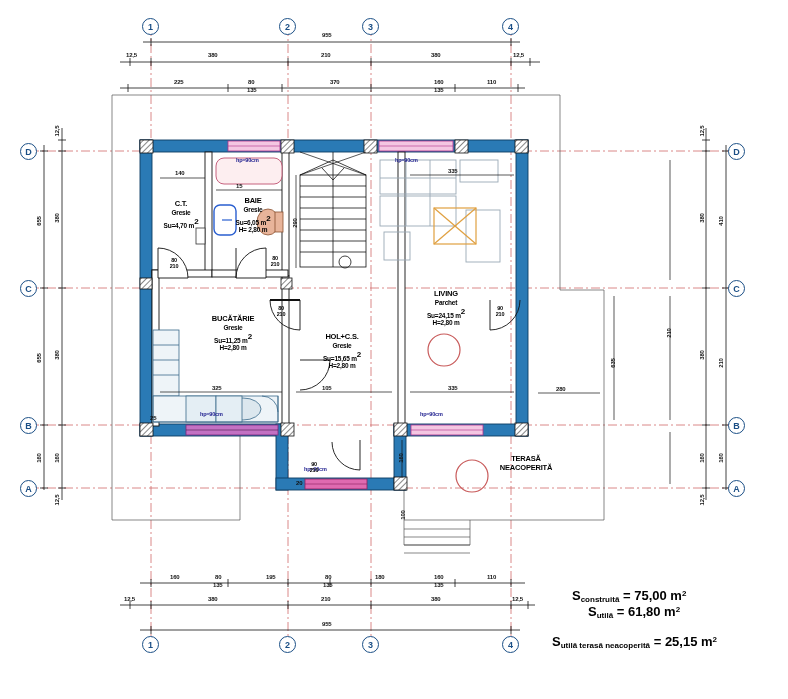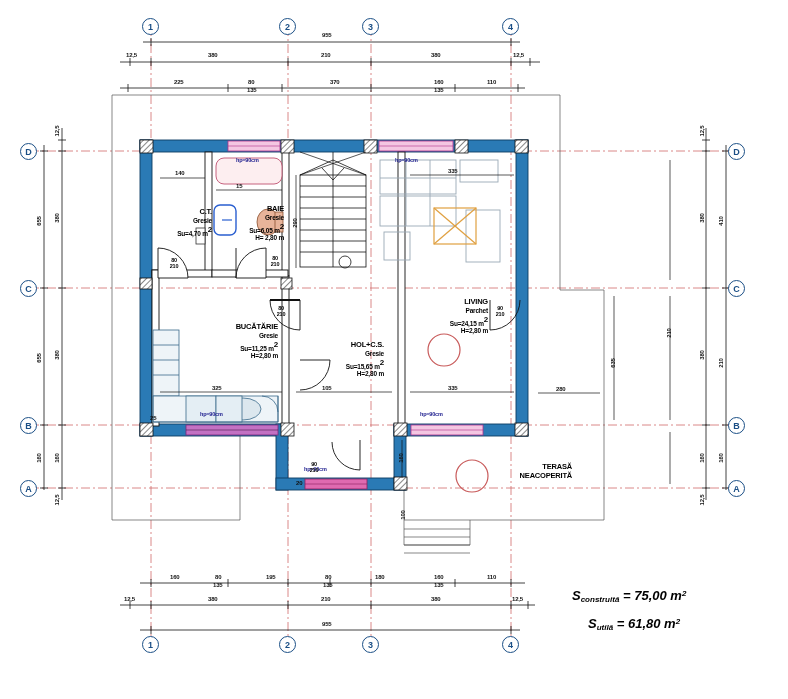--- a/index.html
+++ b/index.html
@@ -4,33 +4,33 @@
 <style>
   html,body{margin:0;padding:0;background:#ffffff;}
   body{
     width:788px;height:699px;position:relative;overflow:hidden;
     font-family:"Liberation Sans",sans-serif;
     color:#000;
   }
   .plan{position:absolute;left:0;top:0;width:788px;height:699px;}
   svg{position:absolute;left:0;top:0;}
   .lbl{position:absolute;font-weight:bold;white-space:nowrap;letter-spacing:-0.2px;}
-  .room{text-align:right;line-height:1.18;margin-top:8px;}
+  .room{text-align:center;line-height:1.18;}
   .room .rn{font-size:7.5px;font-weight:bold;}
   .room .rf{font-size:6.5px;font-weight:bold;}
   .room .rs{font-size:6.5px;font-weight:bold;}
   .dim{font-size:6px;font-weight:bold;color:#111;}
   .dimv{font-size:6px;font-weight:bold;color:#111;transform-origin:center;}
   .door{font-size:5.5px;font-weight:bold;text-align:center;line-height:1.0;}
   .hp{font-size:5.5px;font-weight:bold;color:#1a1a8c;}
   .bubble{position:absolute;width:17px;height:17px;border:1.3px solid #1b4f86;
     border-radius:50%;background:#fff;color:#1b4f86;font-size:9px;font-weight:bold;
     display:flex;align-items:center;justify-content:center;box-sizing:border-box;}
   .areas{position:absolute;font-family:"Liberation Sans",sans-serif;font-weight:bold;}
-  .areas div{white-space:nowrap;font-style:italic;}
+  .areas div{white-space:nowrap;}
   .a1{font-size:13px;}
   .sub{font-size:8px;vertical-align:-2px;}
   .sup{font-size:8px;vertical-align:4px;}
 </style>
 </head>
 <body>
 
 <div class="plan">
 
 <svg width="788" height="699">
@@ -415,19 +415,23 @@
 <div class="lbl dimv" style="left:608px;top:360px;transform:rotate(-90deg)">635</div>
 <div class="lbl dim" style="left:150px;top:415px">25</div>
 <div class="lbl dim" style="left:296px;top:480px">20</div>
 <div class="lbl dimv" style="left:398px;top:512px;transform:rotate(-90deg)">100</div>
 
 <div class="areas" style="left:552px;top:588px">
   <div class="a1" style="text-align:left;padding-left:20px">
     <span>S</span><span class="sub">construită</span>
     <span> </span><span>= 75,00 m</span><sup class="sup">2</sup>
   </div>
-  <div class="a1" style="text-align:left;padding-left:36px;margin-top:12px">
+  <div class="a1" style="text-align:left;padding-left:36px;">
     <span>S</span><span class="sub">utilă</span>
     <span> </span><span>= 61,80 m</span><sup class="sup">2</sup>
   </div>
+  <div class="a1" style="text-align:left;padding-left:0px;margin-top:14px">
+    <span>S</span><span class="sub">utilă terasă neacoperită</span>
+    <span> </span><span>= 25,15 m</span><sup class="sup">2</sup>
+  </div>
 </div>
 
 </div>
 
 </body></html>

